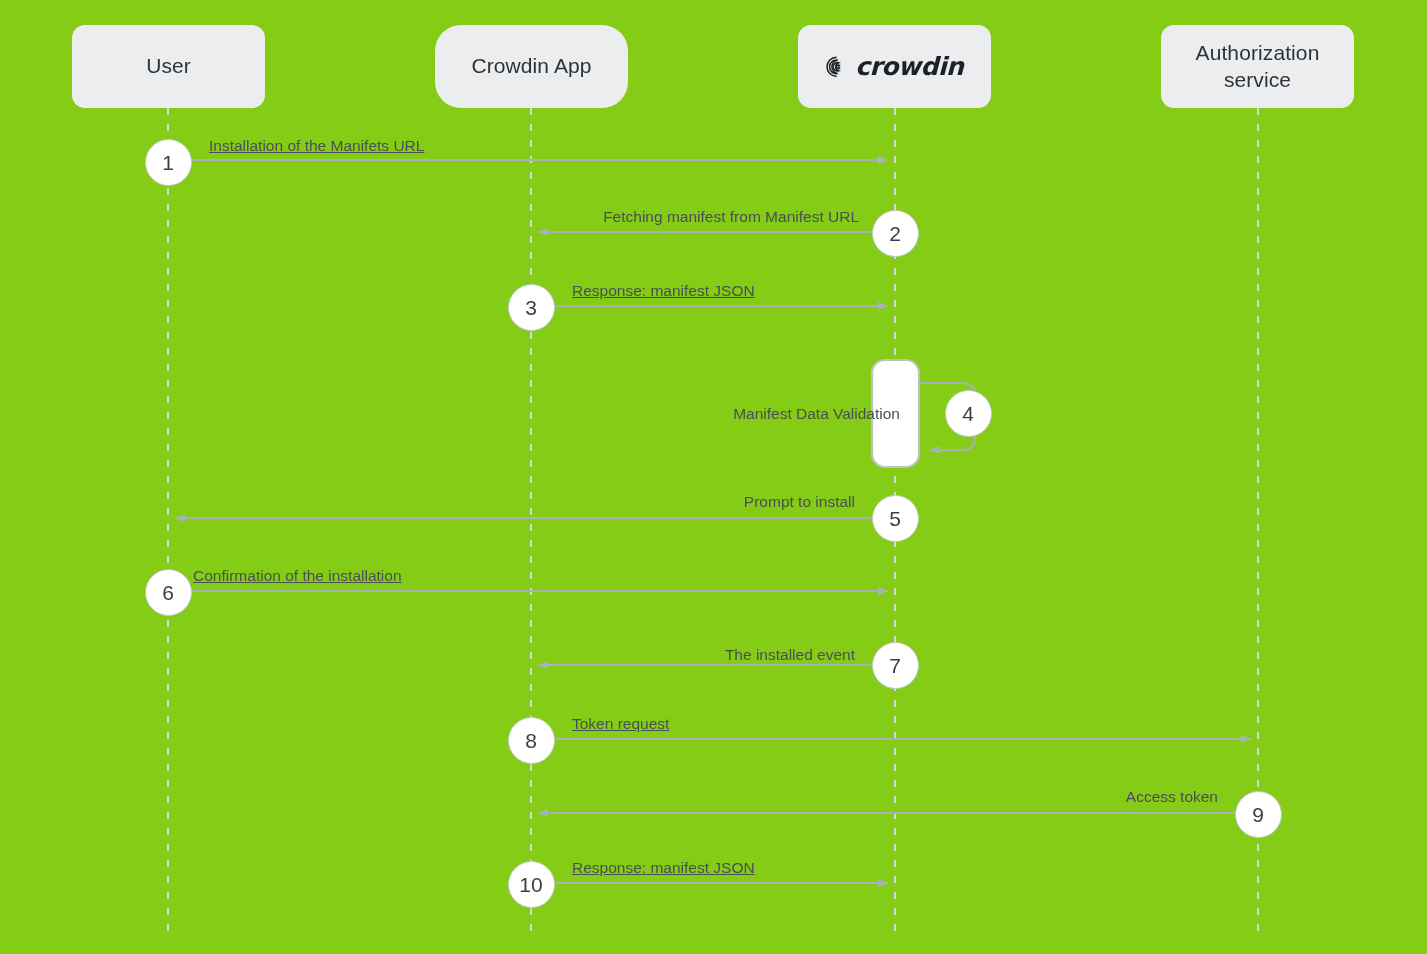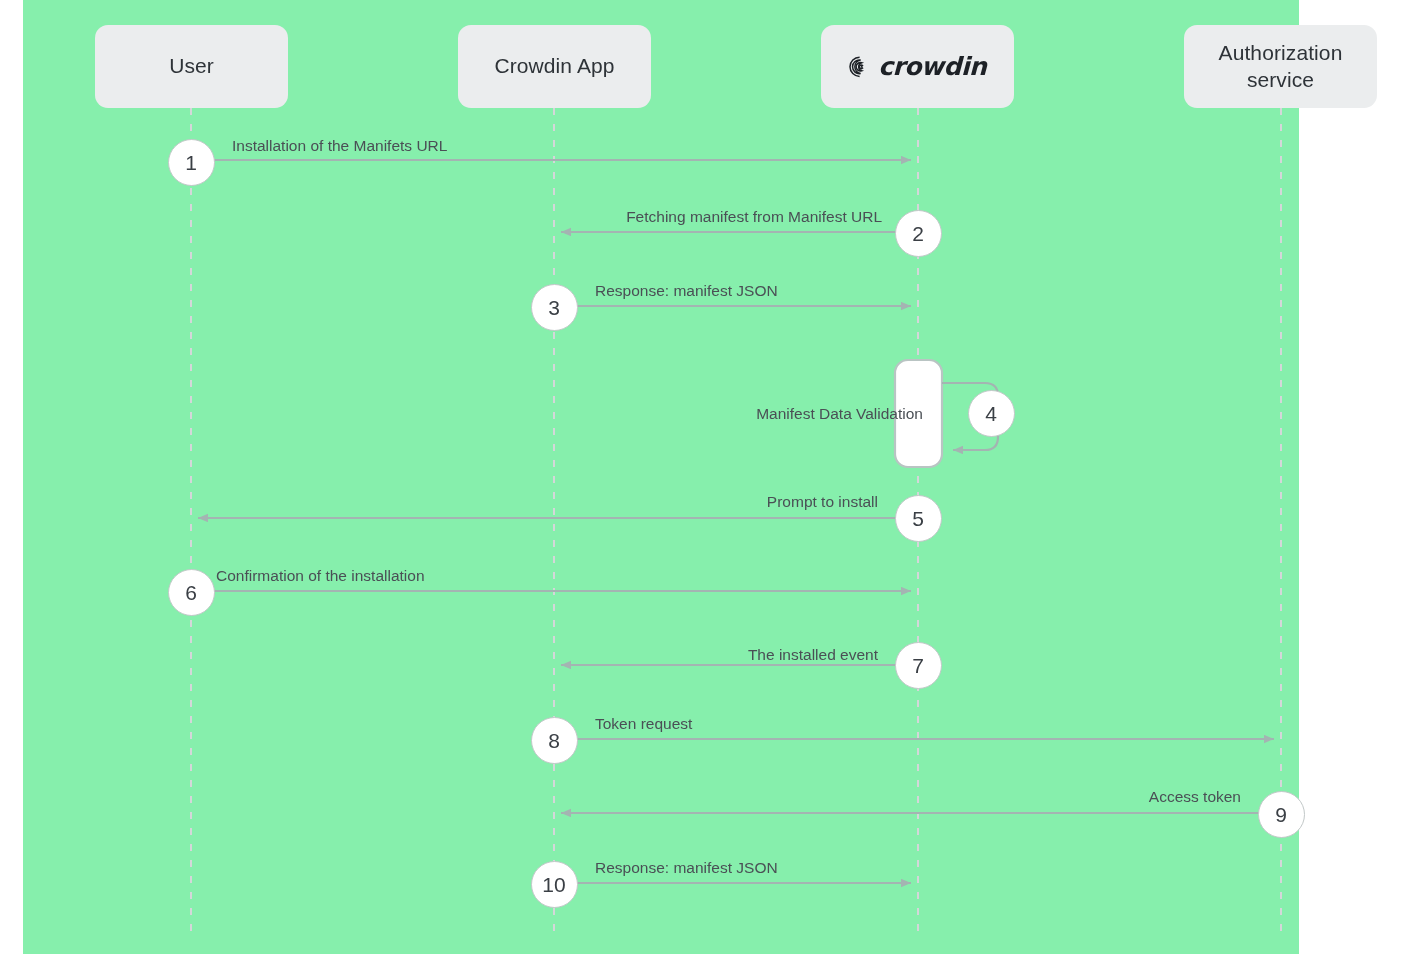--- a/index.html
+++ b/index.html
@@ -10,24 +10,23 @@
   }
   body {
     width: 1427px;
     height: 954px;
     font-family: "Liberation Sans", "DejaVu Sans", sans-serif;
     color: #3c4043;
     overflow: hidden;
   }
   #diagram-root {
     position: relative;
-    width: 1276px;
+    width: 1427px;
     height: 954px;
-    background: #86efac;
-    margin-left: 23px;
+    background: #84cc16;
   }
   svg.layer {
     position: absolute;
     left: 0;
     top: 0;
     width: 1427px;
     height: 954px;
     overflow: visible;
   }
 
@@ -70,21 +69,21 @@
   }
 
   
   .msg-label {
     position: absolute;
     font-size: 15.5px;
     color: #4a4f55;
     white-space: nowrap;
     line-height: 1;
   }
-  .msg-label.align-left  { text-align: center; }
+  .msg-label.align-left  { text-align: center; text-decoration: underline; }
   .msg-label.align-right { text-align: right; transform: translateX(-100%); }
 
   
   .step-num {
     position: absolute;
     width: 47px;
     height: 47px;
     border-radius: 50%;
     background: #ffffff;
     border: 1.4px solid #c2c8c8;
@@ -133,21 +132,21 @@
 
     <rect x="872" y="360" width="47" height="107" rx="13" ry="13" fill="#ffffff" stroke="#b9c4c3" stroke-width="2.2"></rect>
 
     <path d="M919,383 L962,383 Q975,383 975,396 L975,437 Q975,450 962,450 L930,450" fill="none" stroke="#a4b4b2" stroke-width="2.2" marker-end="url(#arrow-left)"></path>
   </svg>
 
   <div class="participant" style="left:72px; top:25px; width:193px; height:83px;">
     <span class="p-label">User</span>
   </div>
 
-  <div class="participant" style="left:435px; top:25px; width:193px; height:83px;">
+  <div class="participant" style="left:435px; top:25px; width:193px; height:83px;border-radius:26px;">
     <span class="p-label">Crowdin App</span>
   </div>
 
   <div class="participant" style="left:798px; top:25px; width:193px; height:83px;">
     <span class="logo-lockup">
       <svg class="logo-mark" width="26" height="26" viewBox="0 0 26 26" xmlns="http://www.w3.org/2000/svg">
         <g fill="none" stroke="#1d2126" stroke-width="1.5">
           <path d="M12.6 3.2 A9.6 9.6 0 1 0 12.6 22.4 A9.6 9.6 0 0 1 12.6 3.2 Z"></path>
           <path d="M13.6 6.0 A6.9 6.9 0 1 0 13.6 19.6 A6.9 6.9 0 0 1 13.6 6.0 Z"></path>
           <path d="M14.6 8.8 A4.2 4.2 0 1 0 14.6 16.8 A4.2 4.2 0 0 1 14.6 8.8 Z"></path>

